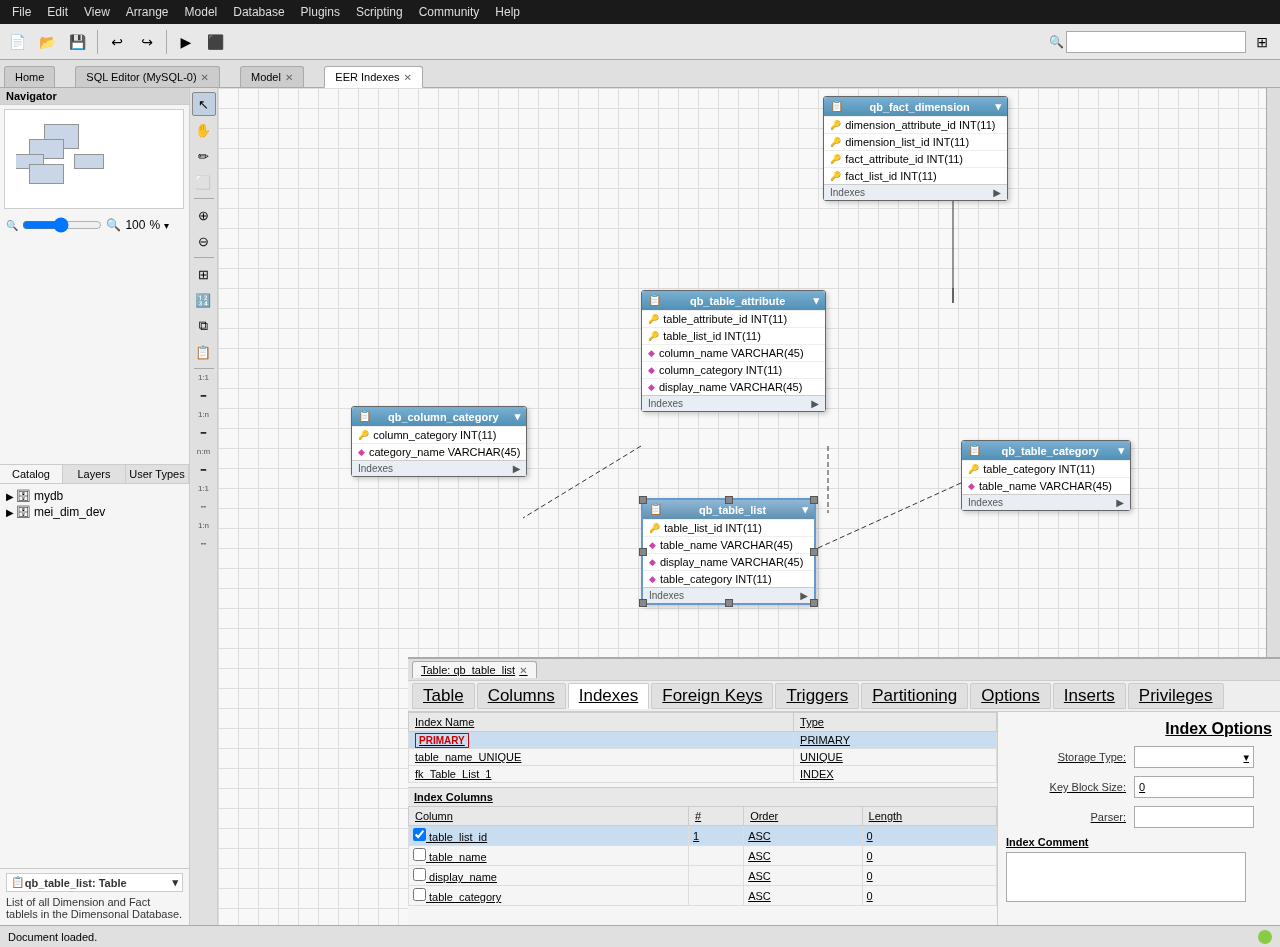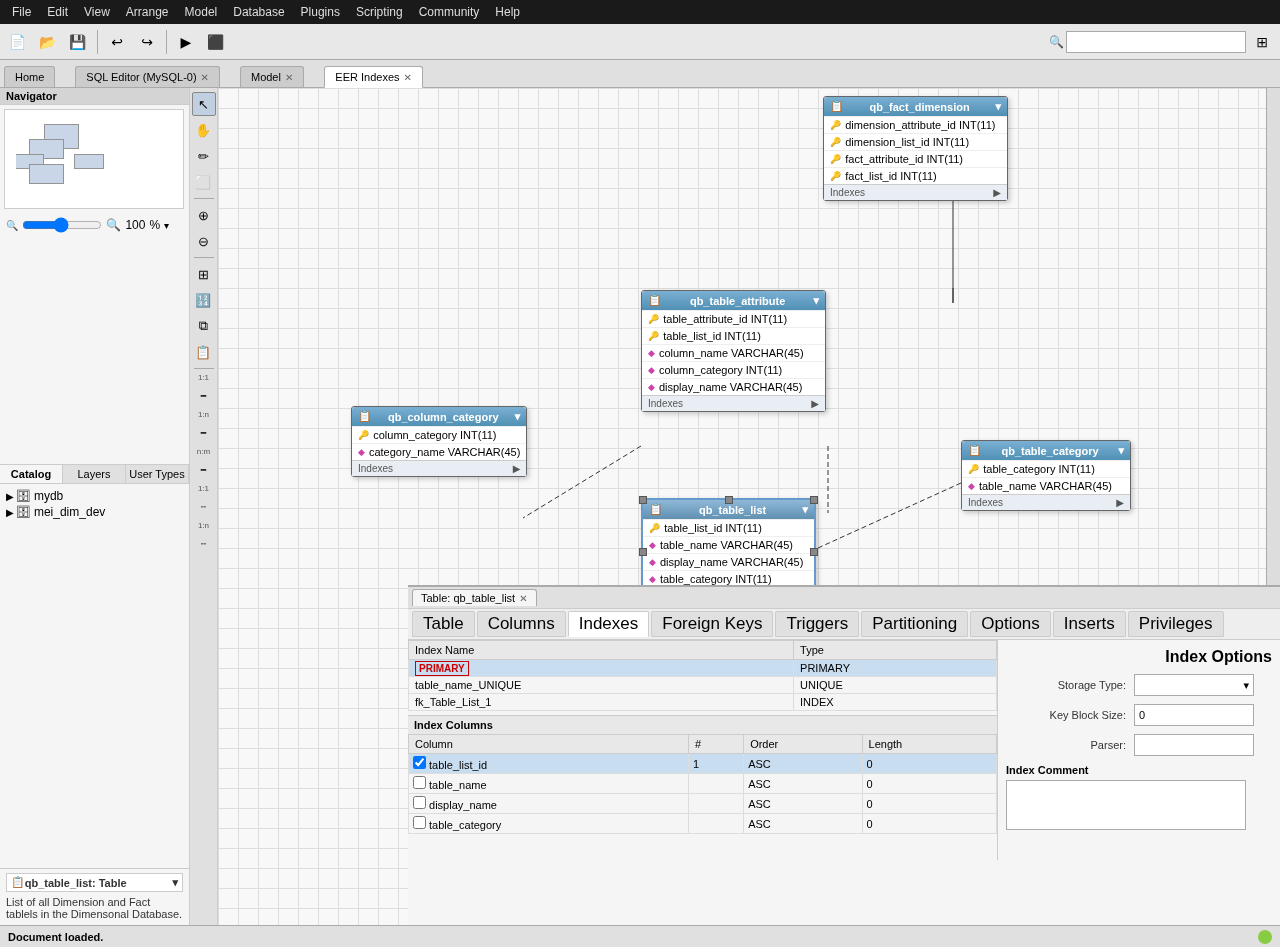--- a/index.html
+++ b/index.html
@@ -29,21 +29,21 @@
     #left-panel { width: 190px; background: #f5f5f5; border-right: 1px solid #ccc; display: flex; flex-direction: column; }
     #navigator-area { flex: 1; border-bottom: 1px solid #ccc; }
     #nav-header { background: #d4d4d4; border-bottom: 1px solid #ccc; padding: 2px 6px; font-size: 11px; font-weight: bold; display: flex; align-items: center; }
     #minimap { width: 180px; height: 100px; background: #fff; margin: 4px; border: 1px solid #ccc; display: flex; align-items: center; justify-content: center; }
     #minimap-inner { position: relative; width: 160px; height: 80px; }
     .mini-table { position: absolute; background: #b0c4de; border: 1px solid #666; font-size: 6px; }
     #zoom-area { display: flex; align-items: center; gap: 4px; padding: 4px 6px; }
     #zoom-slider { width: 80px; }
     #left-tabs { display: flex; border-bottom: 1px solid #ccc; background: #e0e0e0; }
     .left-tab { flex: 1; padding: 3px 2px; text-align: center; font-size: 11px; cursor: pointer; border-right: 1px solid #ccc; }
-    .left-tab.active { background: #f5f5f5; font-weight: bold; }
+    .left-tab.active { background: #f5f5f5; font-weight: normal; }
     #tree-area { flex: 1; padding: 4px; overflow: auto; }
     .tree-item { display: flex; align-items: center; padding: 1px 2px; cursor: pointer; font-size: 12px; }
     .tree-arrow { margin-right: 2px; font-size: 10px; }
     .tree-icon { margin-right: 3px; }
     #info-panel { background: #f5f5f5; border-top: 1px solid #ccc; padding: 4px 6px; min-height: 60px; }
     #info-label { font-size: 11px; color: #333; font-weight: bold; border: 1px solid #ccc; padding: 2px 4px; background: #fff; margin-bottom: 4px; display: flex; align-items: center; }
     #info-text { font-size: 11px; color: #333; }
 
     
     #tool-panel { width: 28px; background: #e0e0e0; border-right: 1px solid #ccc; display: flex; flex-direction: column; align-items: center; padding: 4px 0; gap: 2px; }
@@ -59,21 +59,21 @@
     .eer-table { position: absolute; background: #fff; border: 1px solid #666; border-radius: 3px; min-width: 170px; box-shadow: 2px 2px 5px rgba(0,0,0,0.2); font-size: 11px; }
     .eer-header { background: linear-gradient(#7ab0d4, #5090b4); color: #fff; padding: 3px 6px; display: flex; align-items: center; justify-content: space-between; border-radius: 3px 3px 0 0; font-weight: bold; font-size: 11px; }
     .eer-row { padding: 2px 6px; border-top: 1px solid #eee; display: flex; align-items: center; gap: 4px; }
     .eer-key { font-size: 9px; }
     .eer-key-pk { color: #e8a000; }
     .eer-key-fk { color: #cc44aa; }
     .eer-footer { background: #e8eef4; padding: 2px 6px; border-top: 1px solid #ccc; display: flex; align-items: center; justify-content: space-between; font-size: 10px; color: #555; cursor: pointer; }
     .resize-handle { position: absolute; width: 8px; height: 8px; background: #888; border: 1px solid #555; }
 
     
-    #bottom-panel { position: absolute; bottom: 0; left: 190px; right: 0; background: #f5f5f5; border-top: 2px solid #aaa; height: 362px; }
+    #bottom-panel { position: absolute; bottom: 0; left: 190px; right: 0; background: #f5f5f5; border-top: 2px solid #aaa; height: 290px; text-decoration: underline; }
     #table-tab-bar { display: flex; align-items: center; background: #e0e0e0; border-bottom: 1px solid #ccc; padding: 2px 4px; }
     #table-tab { background: #f5f5f5; border: 1px solid #aaa; padding: 2px 8px; font-size: 11px; display: flex; align-items: center; gap: 4px; border-bottom: none; border-radius: 3px 3px 0 0; }
     #prop-tabs { display: flex; gap: 0; border-bottom: 1px solid #ccc; background: #eee; padding: 2px 4px; }
     .prop-tab { padding: 2px 10px; border: 1px solid #ccc; background: #e0e0e0; cursor: pointer; font-size: 17px; margin-right: 2px; border-radius: 2px 2px 0 0; }
     .prop-tab.active { background: #fff; border-bottom: 1px solid #fff; }
     #table-content { display: flex; height: 220px; overflow: hidden; }
     #index-left { width: 590px; border-right: 1px solid #ccc; overflow: auto; }
     #index-right { flex: 1; padding: 8px; overflow: auto; }
 
     
@@ -91,21 +91,21 @@
 
     
     .opt-row { display: flex; align-items: center; margin-bottom: 8px; font-size: 11px; }
     .opt-label { width: 120px; text-align: right; margin-right: 8px; color: #333; }
     .opt-input { width: 120px; height: 22px; border: 1px solid #aaa; padding: 2px 4px; font-size: 11px; }
     .opt-dropdown { width: 120px; height: 22px; border: 1px solid #aaa; background: #fff; font-size: 11px; display: flex; align-items: center; justify-content: space-between; padding: 0 4px; cursor: pointer; }
     .idx-comment-area { width: 240px; height: 50px; border: 1px solid #aaa; font-size: 11px; padding: 2px; resize: none; }
     #index-options-title { font-weight: bold; font-size: 16px; margin-bottom: 8px; text-align: right; }
 
     
-    #statusbar { position: fixed; bottom: 0; left: 0; right: 0; height: 22px; background: #e0e0e0; border-top: 1px solid #aaa; display: flex; align-items: center; padding: 0 8px; font-size: 11px; font-weight: bold; }
+    #statusbar { position: fixed; bottom: 0; left: 0; right: 0; height: 22px; background: #e0e0e0; border-top: 1px solid #aaa; display: flex; align-items: center; padding: 0 8px; font-size: 11px; }
     #status-text { flex: 1; }
     #status-right { display: flex; align-items: center; gap: 8px; }
     #status-indicator { width: 14px; height: 14px; border-radius: 50%; background: #88cc44; }
 
     
     #bottom-left-tabs { display: flex; border-top: 1px solid #ccc; background: #e0e0e0; }
     .bl-tab { padding: 3px 10px; cursor: pointer; font-size: 11px; border-right: 1px solid #ccc; }
     .bl-tab.active { background: #f5f5f5; font-weight: bold; }
 
     

